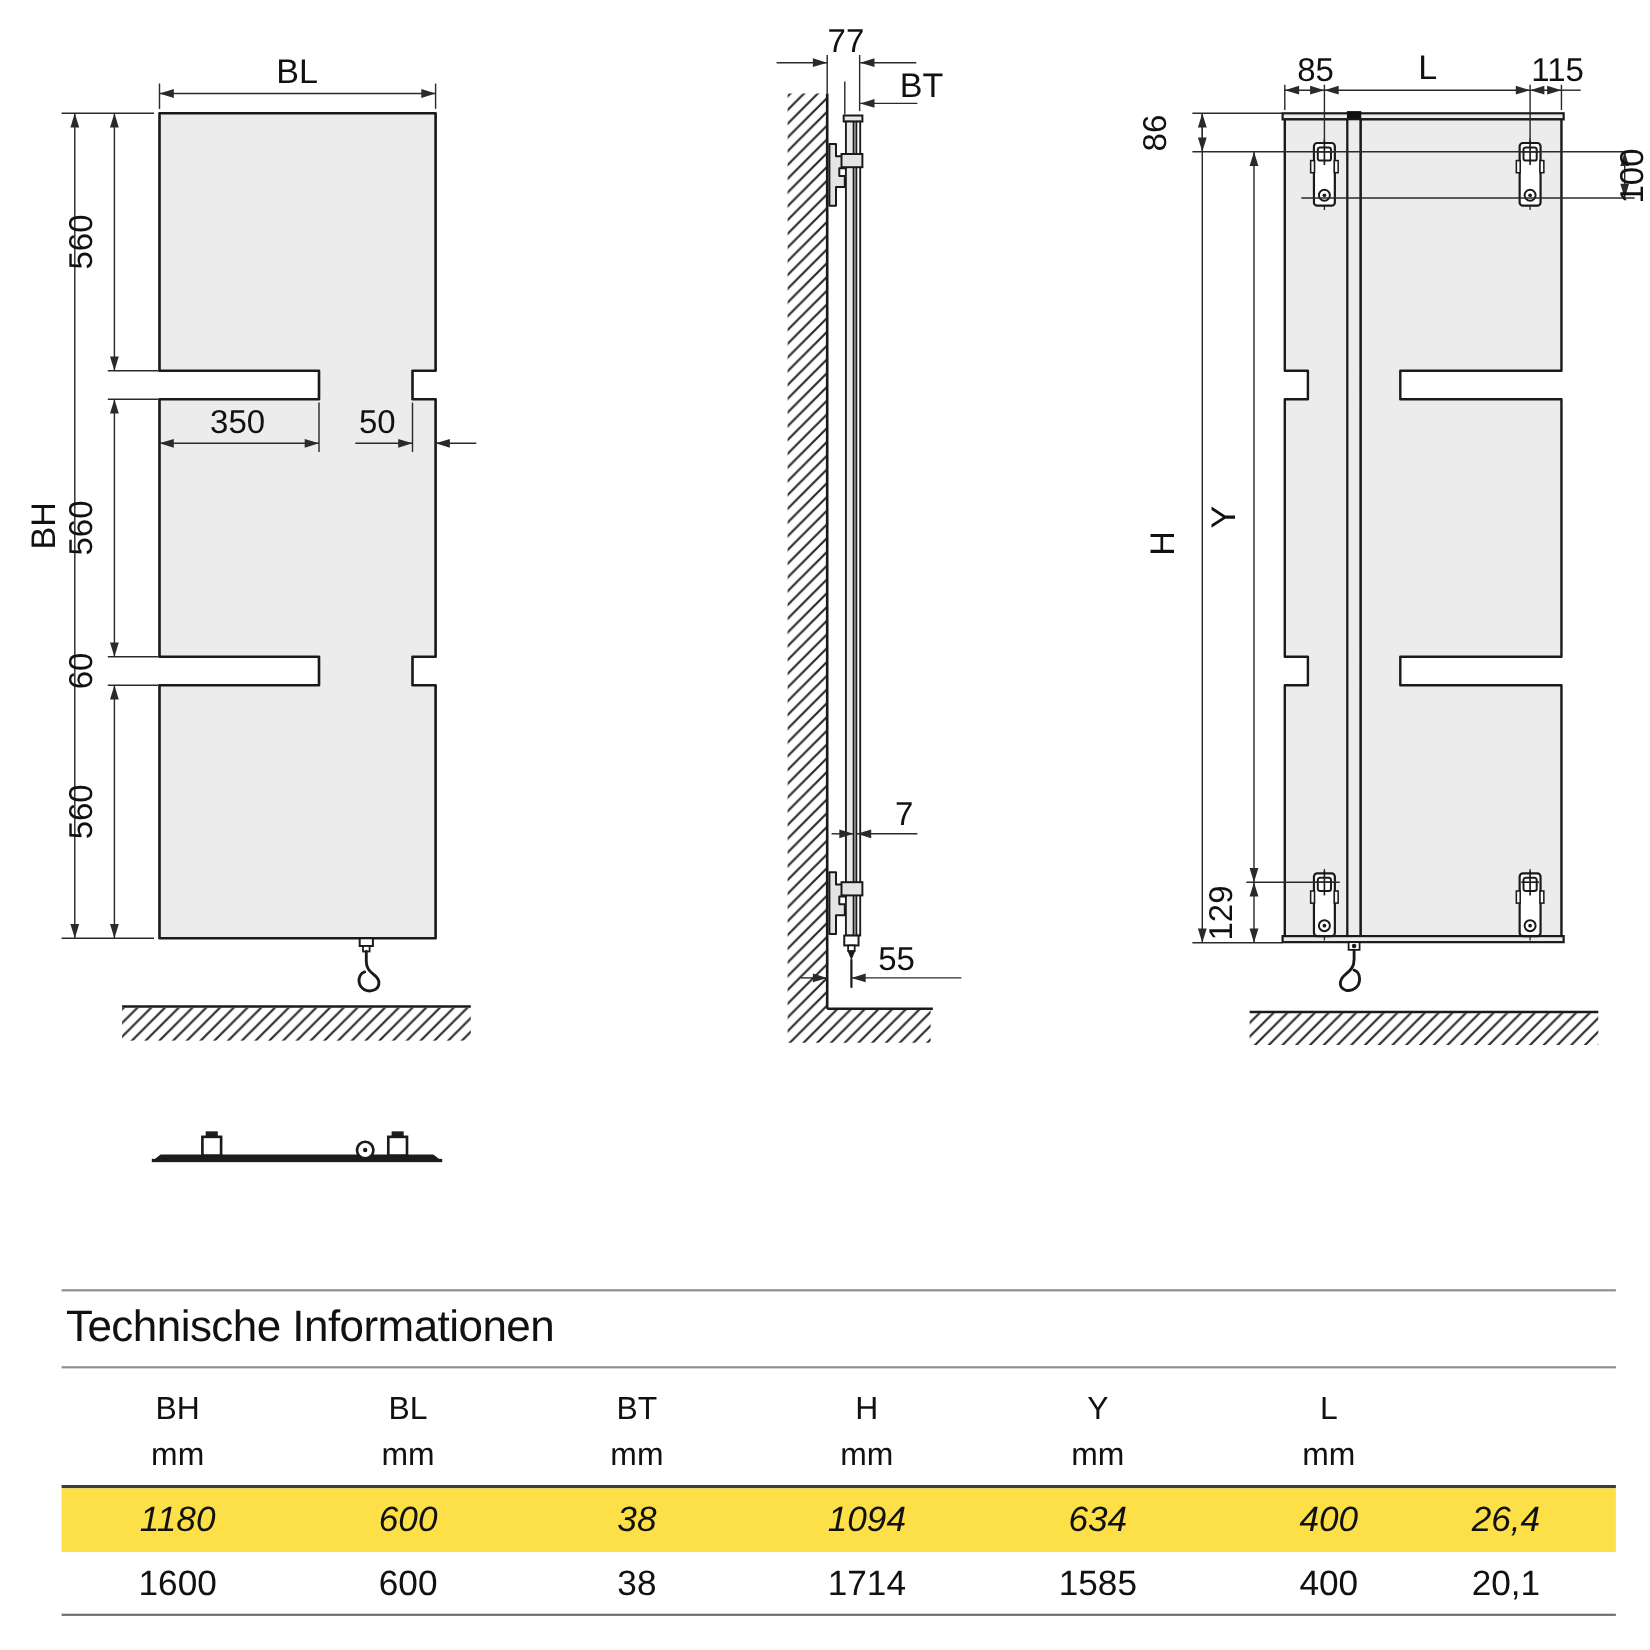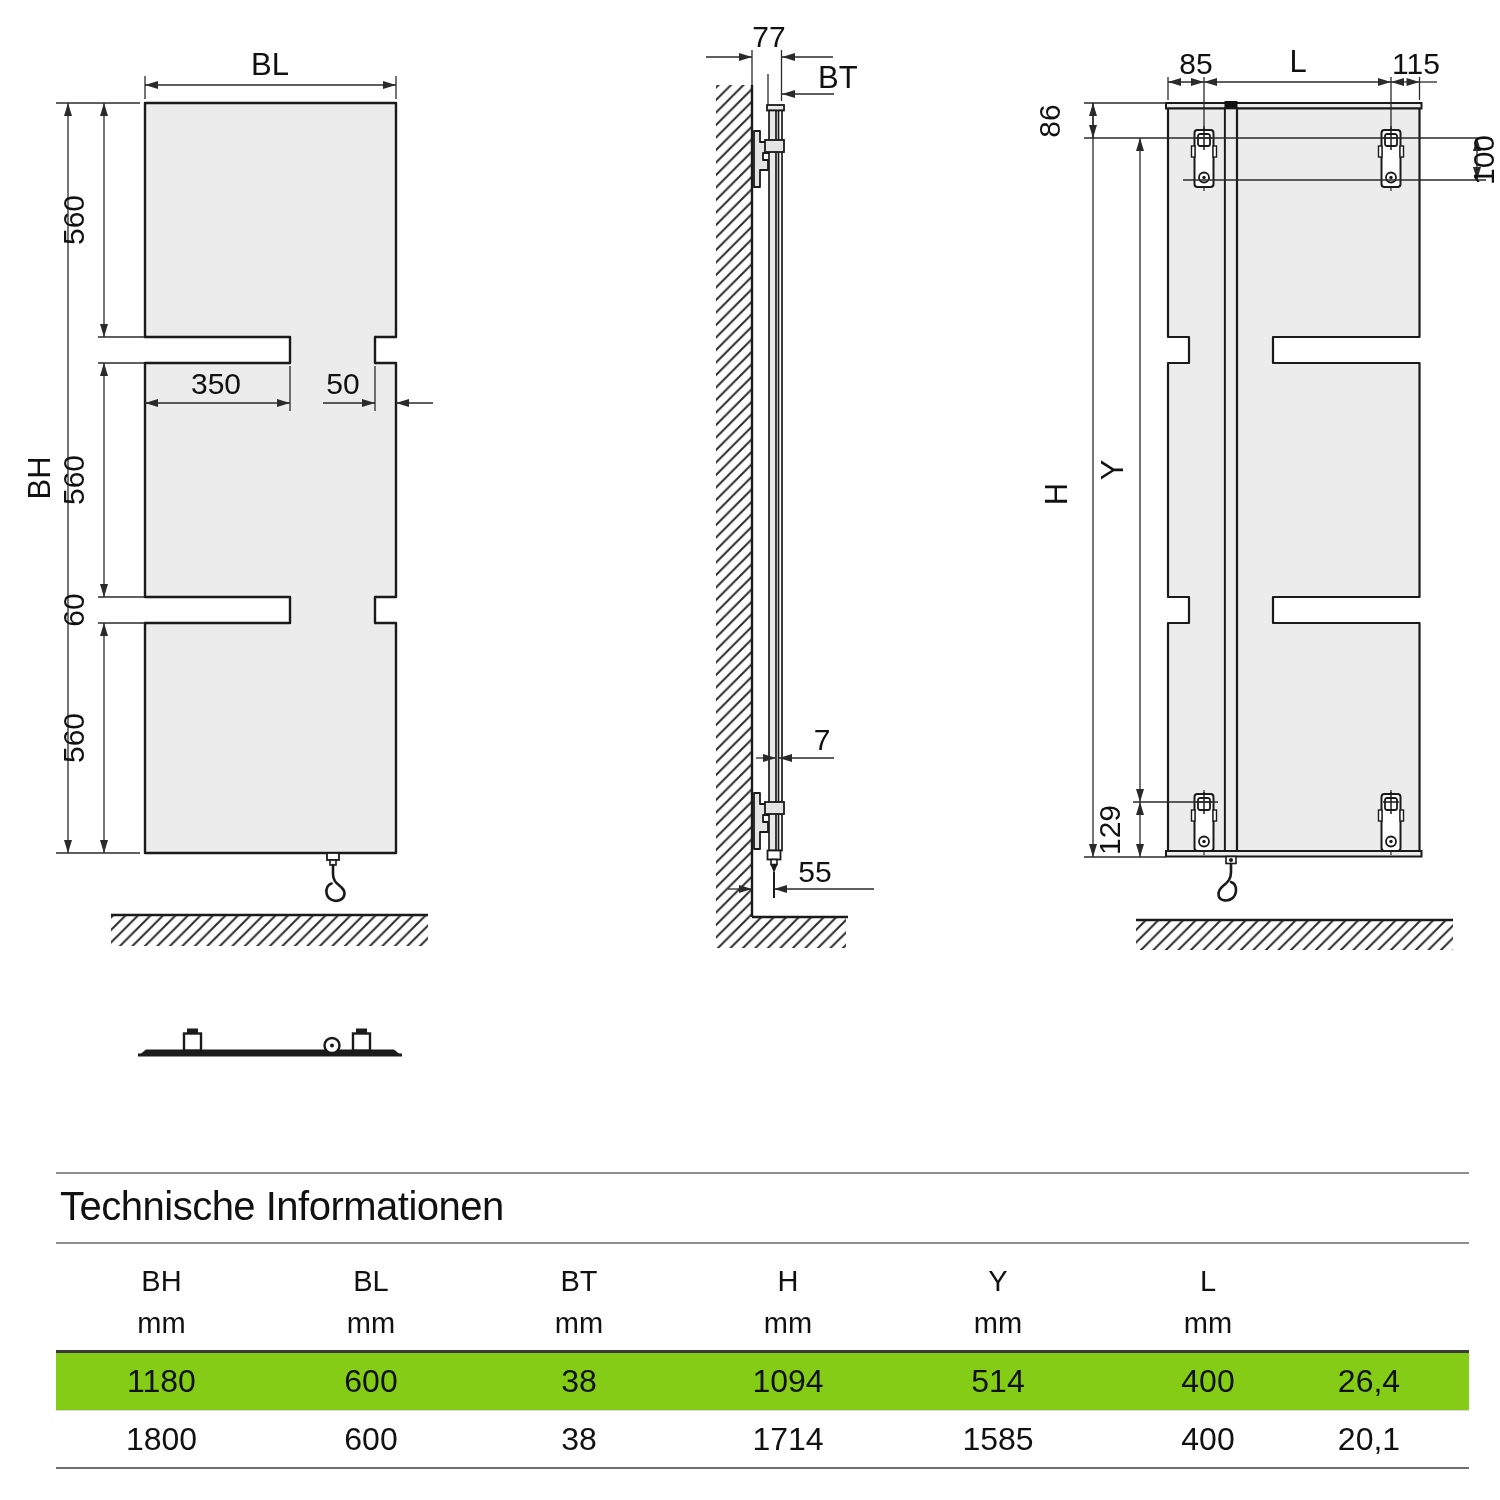--- a/index.html
+++ b/index.html
@@ -16,21 +16,21 @@
   .rule.light{height:1px;background:#d8d8d8;}
   .rule.end{height:2px;background:#6e6e6e;}
   .tech-title{position:absolute;left:4px;top:24px;font-size:40px;font-weight:400;letter-spacing:-0.5px;white-space:nowrap;}
   .thead{position:absolute;left:0;top:100px;width:100%;display:flex;}
   .trow{position:absolute;left:0;width:100%;display:flex;align-items:center;}
   .col{text-align:center;}
   .c0{width:211px;} .c1{width:208px;} .c2{width:208px;} .c3{width:210px;}
   .c4{width:210px;} .c5{width:210px;} .c6{width:156px;padding-right:44px;box-sizing:content-box;width:112px;}
   .thead .col{font-size:29px;line-height:42px;}
   .trow .col{font-size:32px;}
-  .shaded{background:#84cc16;}
+  .shaded{background:#fde047;font-style:italic;}
 </style>
 </head>
 <body>
 
 <div class="stage">
 
 <svg width="1500" height="1160" viewBox="0 0 1500 1160">
   <defs>
     <marker id="arr" viewBox="0 0 14 9" markerWidth="14" markerHeight="9" refX="13.5" refY="4.5" orient="auto-start-reverse" markerUnits="userSpaceOnUse">
       <path d="M0.5,0.5 L13.5,4.5 L0.5,8.5 Z" fill="#2a2a2a"></path>
@@ -239,27 +239,27 @@
         </div>
   </div>
 
   <div class="rule dark" style="top:190px"></div>
 
   <div class="trow shaded" style="top:193px;height:57px">
     <div class="col c0">1180</div>
     <div class="col c1">600</div>
     <div class="col c2">38</div>
     <div class="col c3">1094</div>
-    <div class="col c4">514</div>
+    <div class="col c4">634</div>
     <div class="col c5">400</div>
     <div class="col c6">26,4</div>
   </div>
   <div class="rule light" style="top:250px"></div>
   <div class="trow" style="top:251px;height:56px">
-    <div class="col c0">1800</div>
+    <div class="col c0">1600</div>
     <div class="col c1">600</div>
     <div class="col c2">38</div>
     <div class="col c3">1714</div>
     <div class="col c4">1585</div>
     <div class="col c5">400</div>
     <div class="col c6">20,1</div>
   </div>
   <div class="rule end" style="top:307px"></div>
 </div>
 

